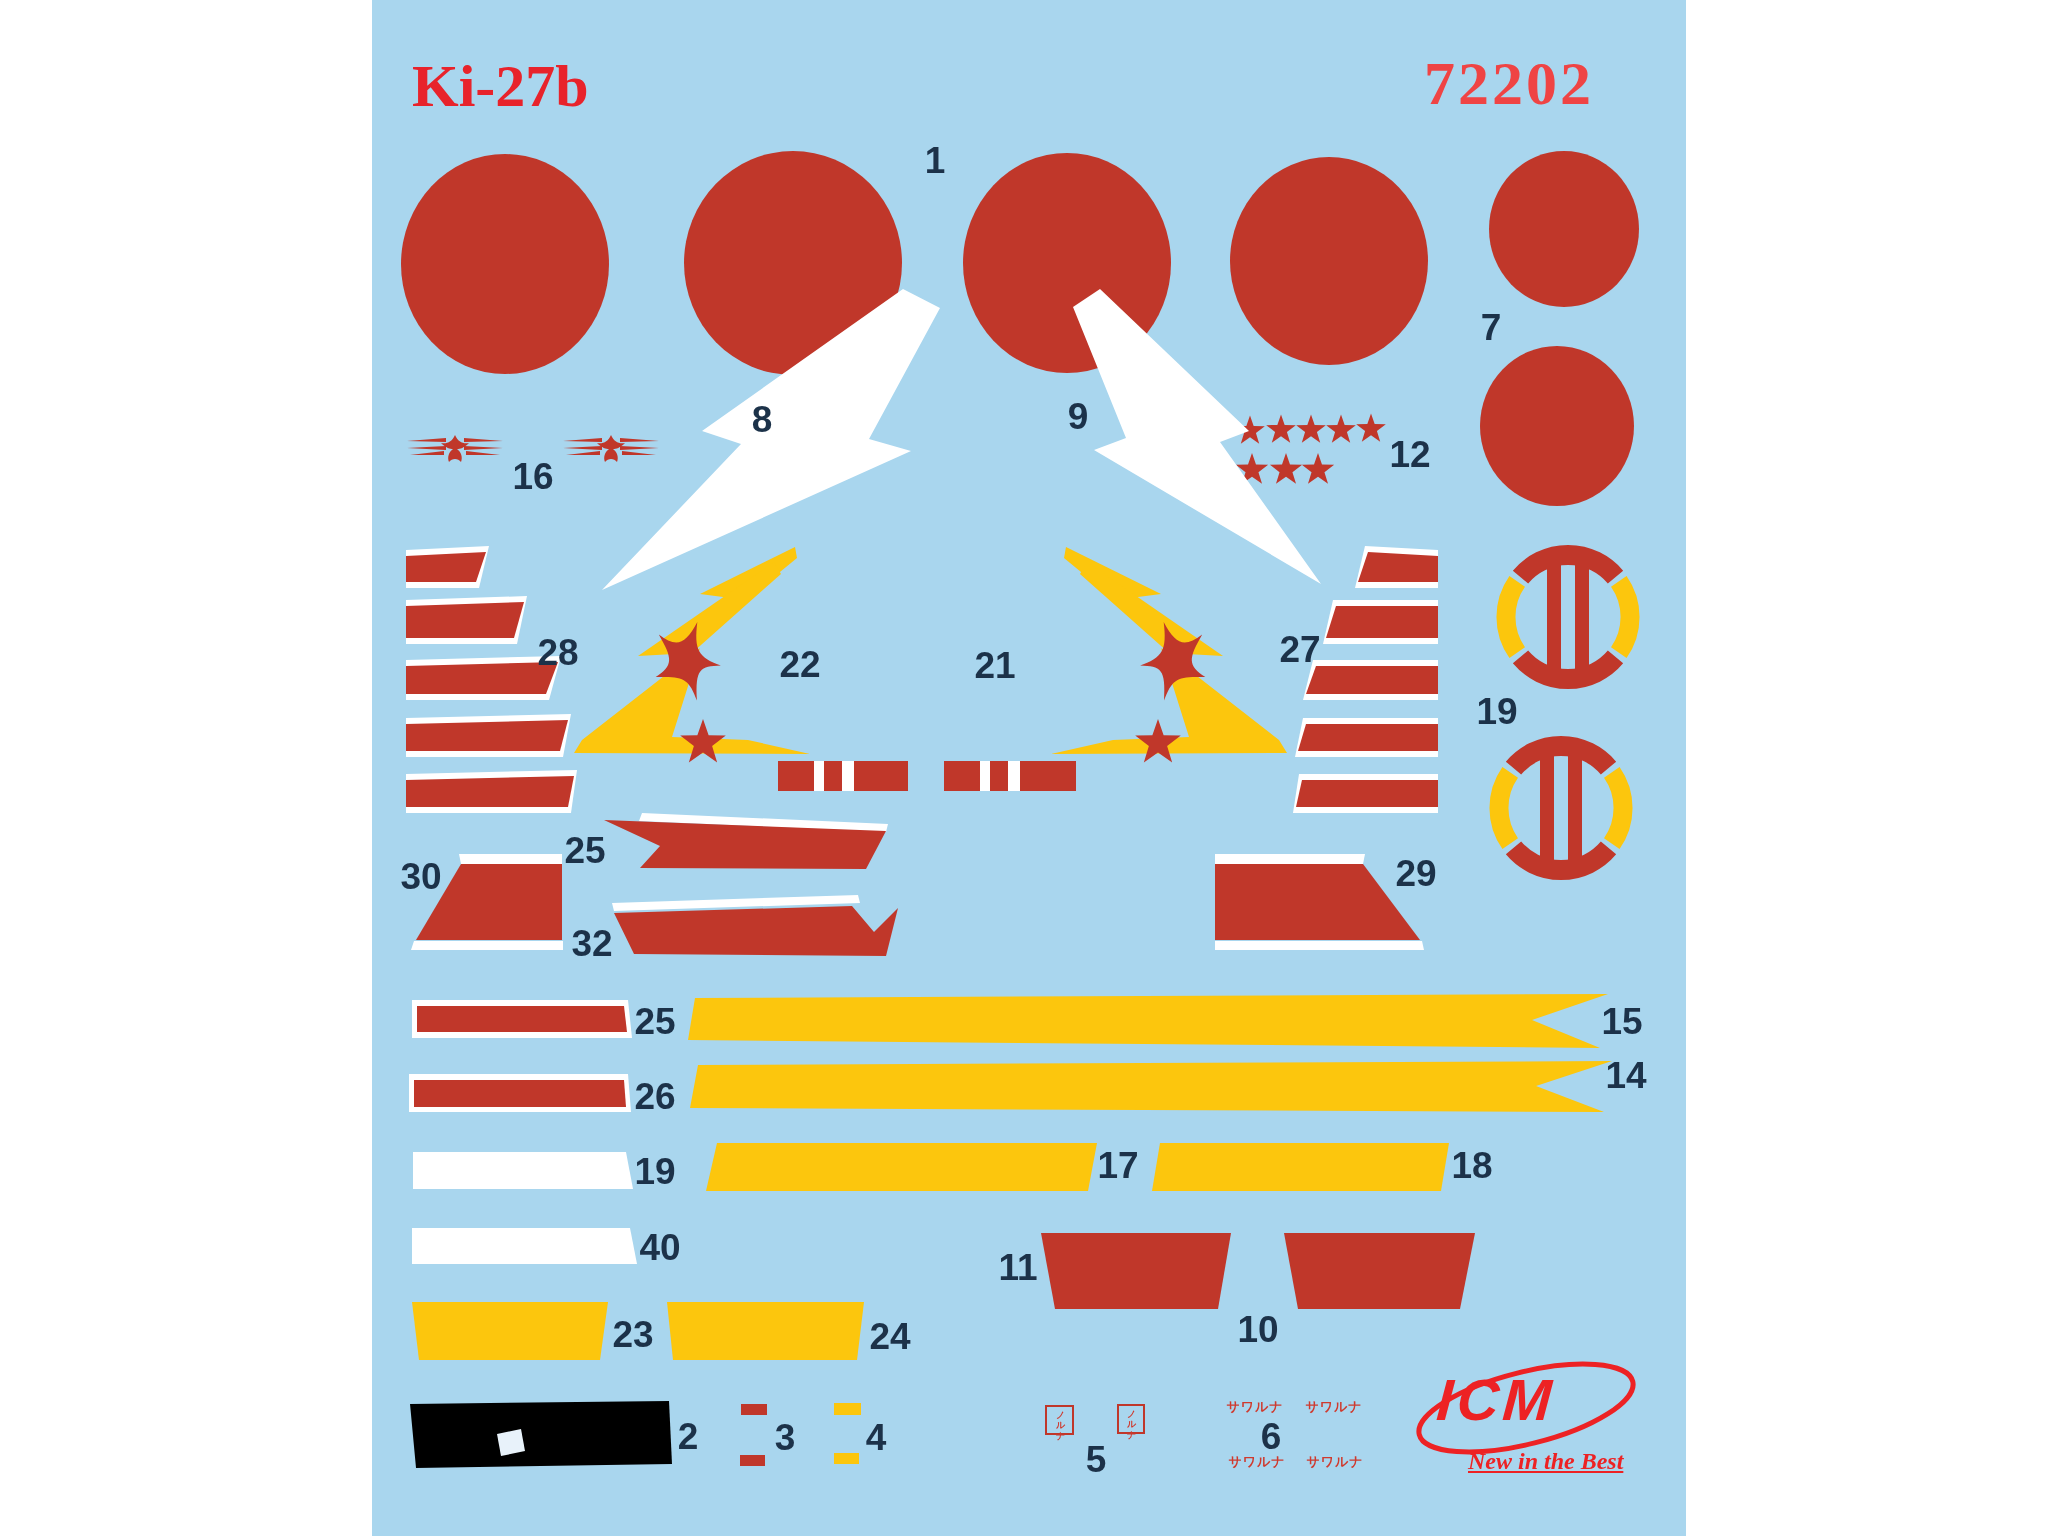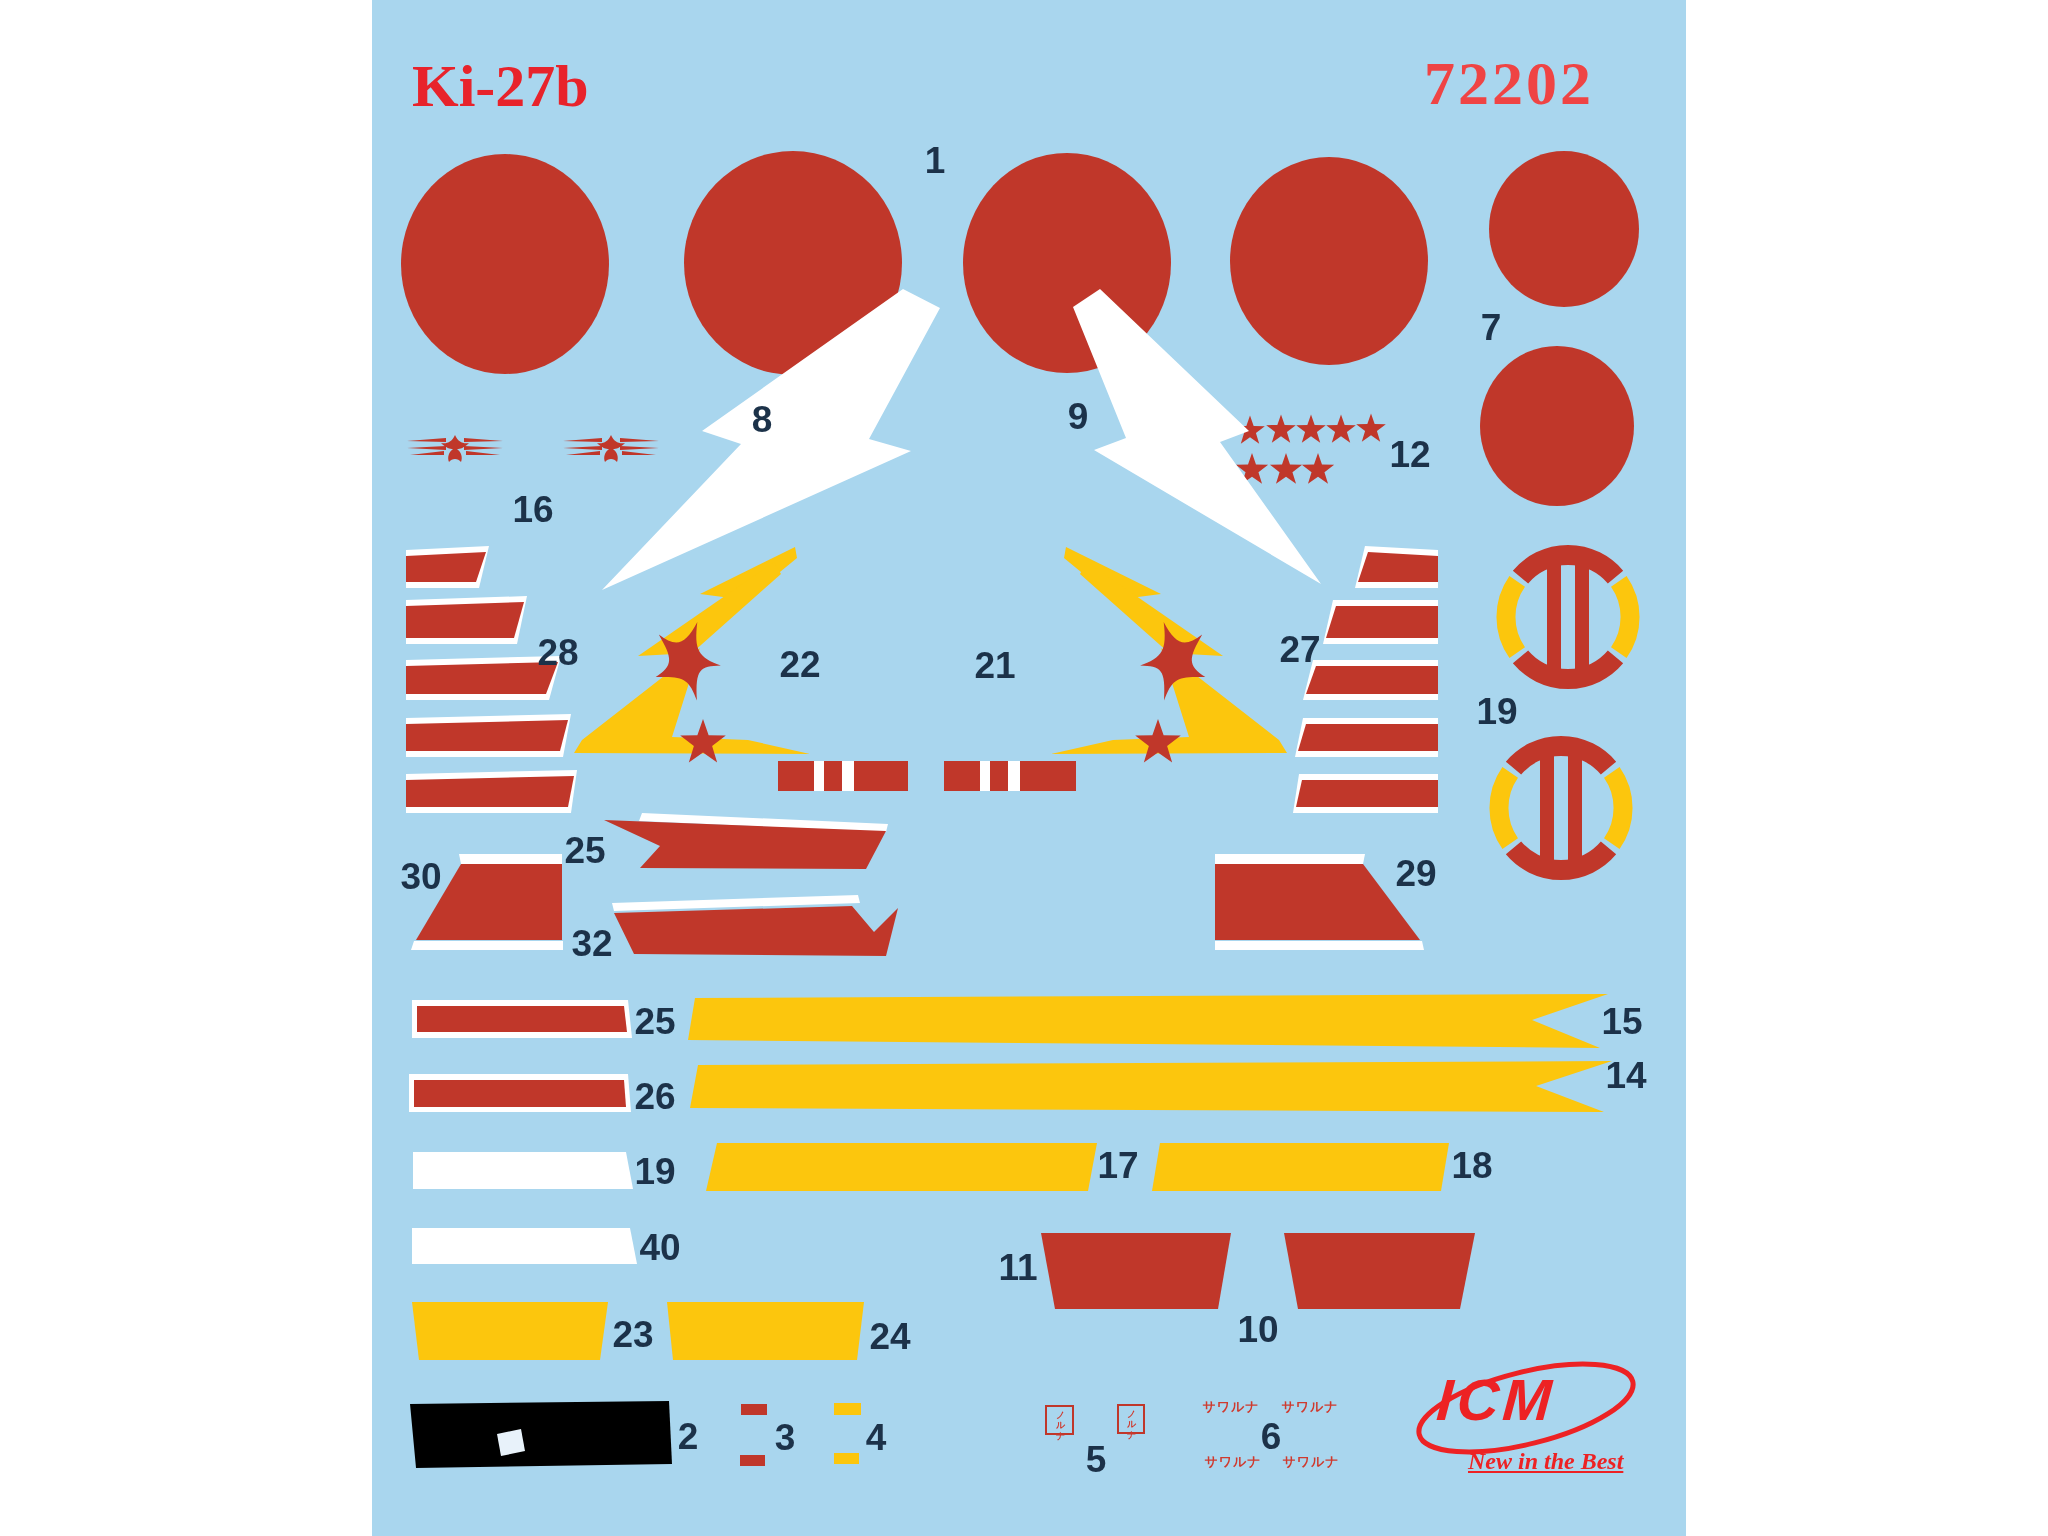--- a/index.html
+++ b/index.html
@@ -11,21 +11,21 @@
   .num{position:absolute;transform:translate(-50%,-50%);
        font:700 37px "Liberation Sans",sans-serif;color:#1c3249;
        white-space:nowrap;z-index:5;}
   .title{position:absolute;left:412px;top:52px;
          font:700 60px "Liberation Serif",serif;color:#e8232b;z-index:5;}
   .code{position:absolute;left:1424px;top:48px;
         font:700 62px "Liberation Serif",serif;color:#ef4444;
         letter-spacing:3px;z-index:5;}
   .caution{position:absolute;transform:translate(-50%,-50%);
            font:700 13px "Liberation Sans",sans-serif;color:#cf3a2e;
-           letter-spacing:1px;white-space:nowrap;z-index:5;}
+           letter-spacing:1px;white-space:nowrap;z-index:5;margin-left:24px;}
   .boxtext{position:absolute;transform:translate(-50%,-50%);
            writing-mode:vertical-rl;text-orientation:upright;
            font:700 9px "Liberation Sans",sans-serif;color:#cf3a2e;
            line-height:1;z-index:5;}
   .icm{position:absolute;left:1437px;top:1366px;
        font:900 italic 58px "Liberation Sans",sans-serif;color:#ed2224;
        letter-spacing:4px;transform:skewX(-4deg);z-index:5;}
   .tagline{position:absolute;left:1468px;top:1448px;
            font:italic 700 24px "Liberation Serif",serif;color:#ed2224;
            white-space:nowrap;z-index:5;text-decoration:underline;}
@@ -209,21 +209,21 @@
 </svg>
 
 <div class="title">Ki-27b</div>
 <div class="code">72202</div>
 
 <div class="num" style="left:935px;top:161px">1</div>
 <div class="num" style="left:1491px;top:328px">7</div>
 <div class="num" style="left:762px;top:420px">8</div>
 <div class="num" style="left:1078px;top:417px">9</div>
 <div class="num" style="left:1410px;top:455px">12</div>
-<div class="num" style="left:533px;top:510px">16</div>
+<div class="num" style="left:533px;top:477px">16</div>
 <div class="num" style="left:558px;top:653px">28</div>
 <div class="num" style="left:800px;top:665px">22</div>
 <div class="num" style="left:995px;top:666px">21</div>
 <div class="num" style="left:1300px;top:650px">27</div>
 <div class="num" style="left:1497px;top:712px">19</div>
 <div class="num" style="left:421px;top:877px">30</div>
 <div class="num" style="left:585px;top:851px">25</div>
 <div class="num" style="left:592px;top:944px">32</div>
 <div class="num" style="left:1416px;top:874px">29</div>
 <div class="num" style="left:655px;top:1022px">25</div>

